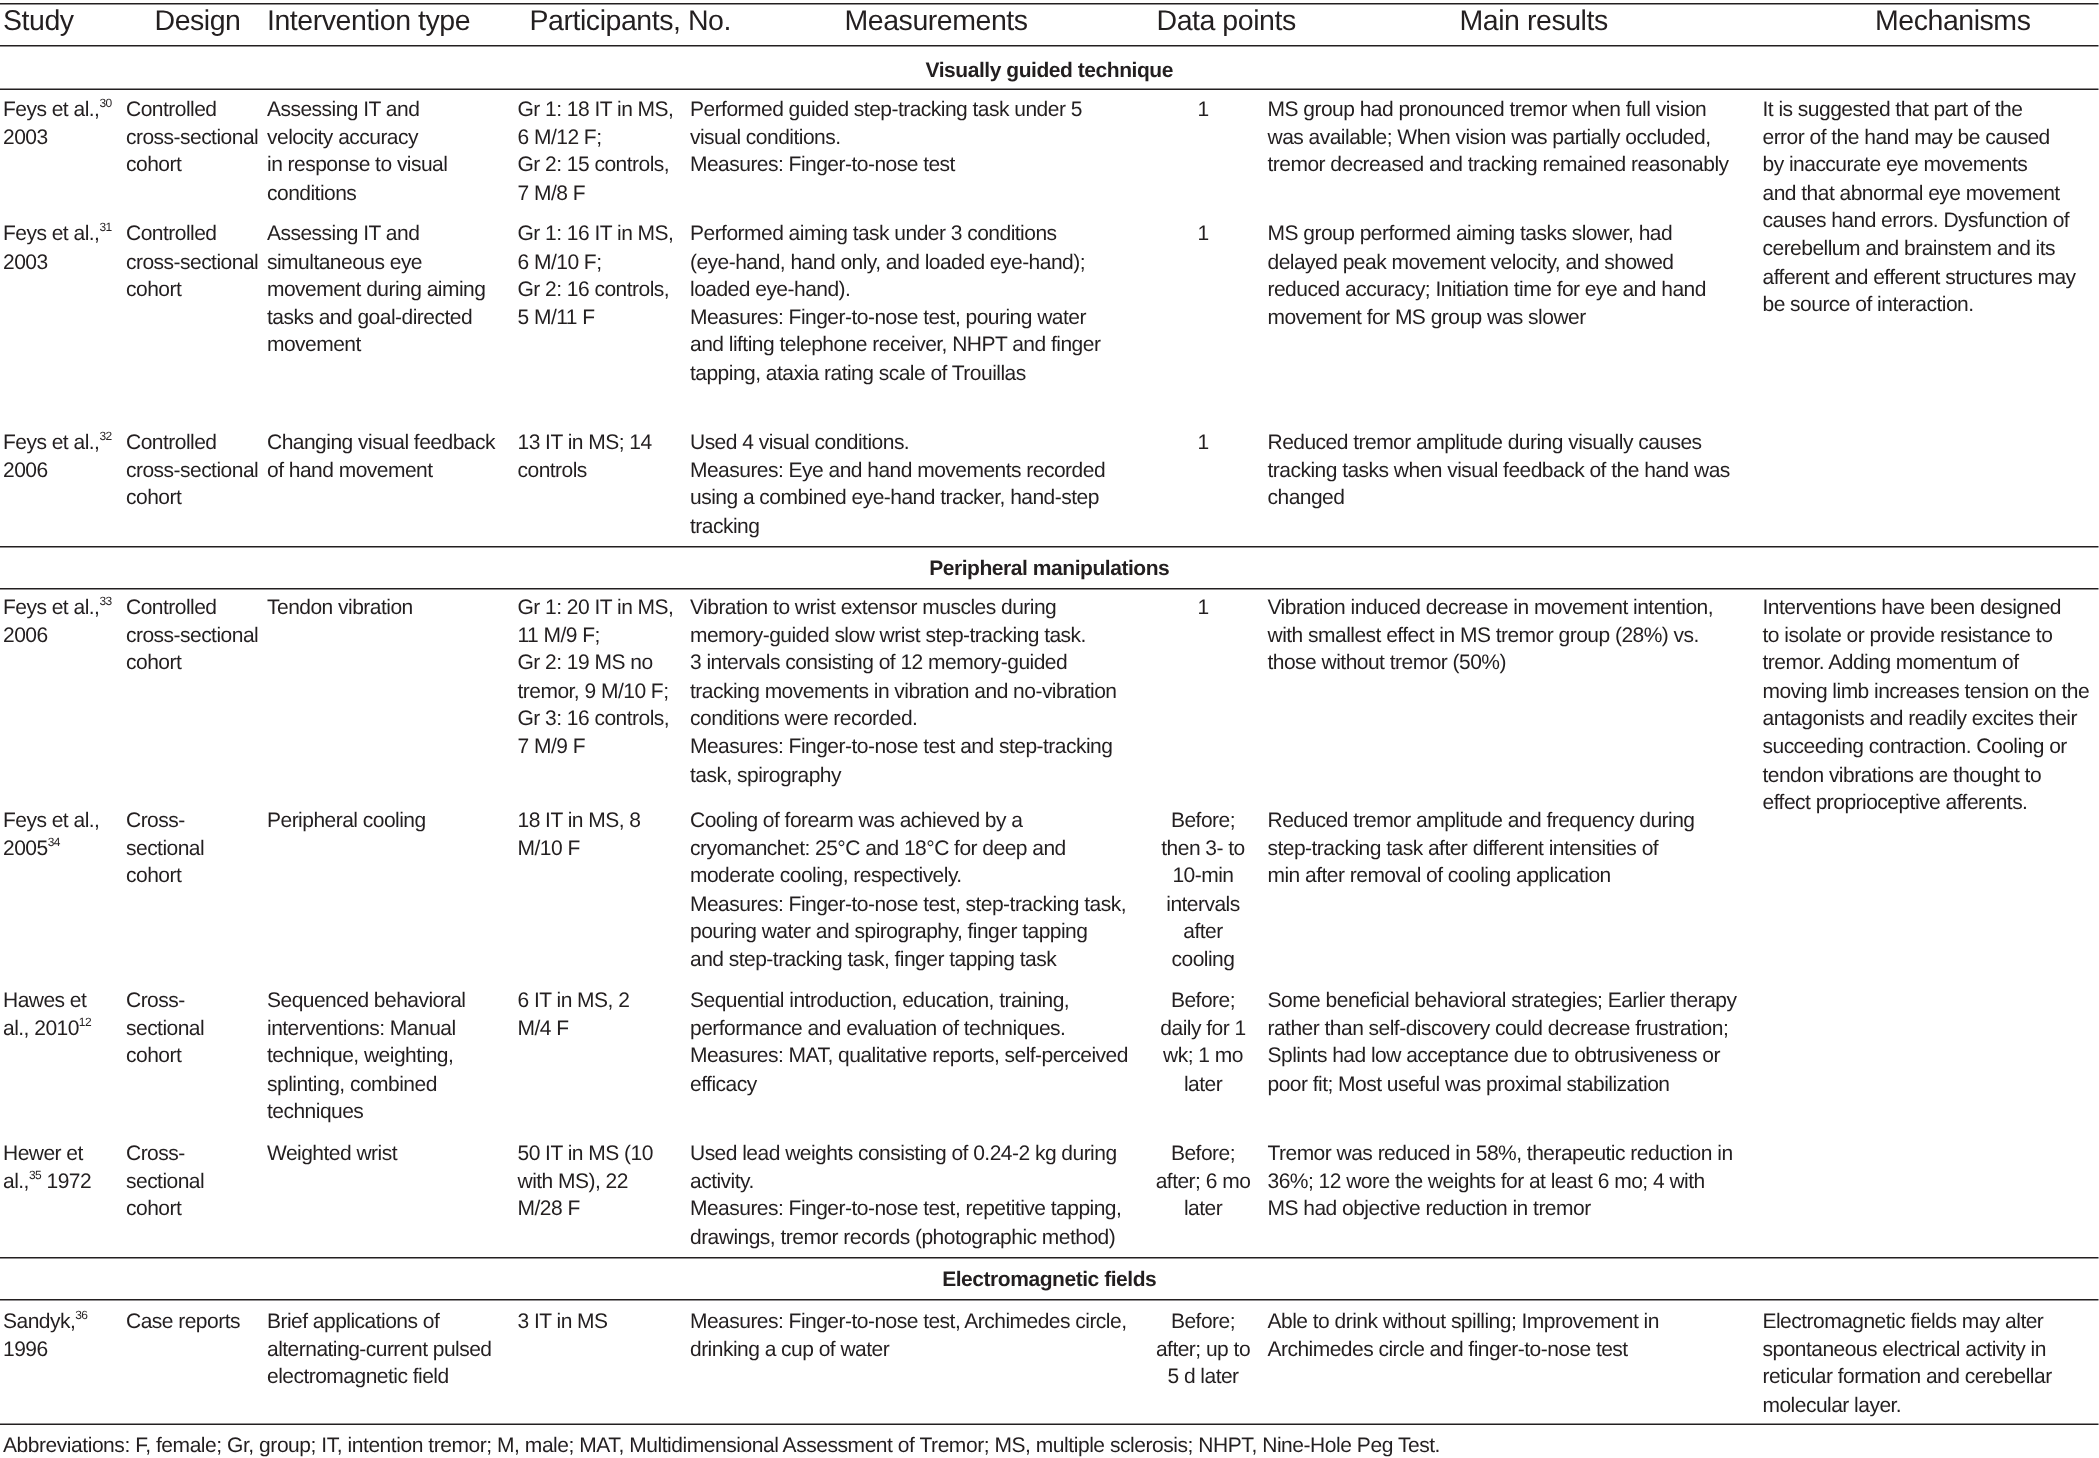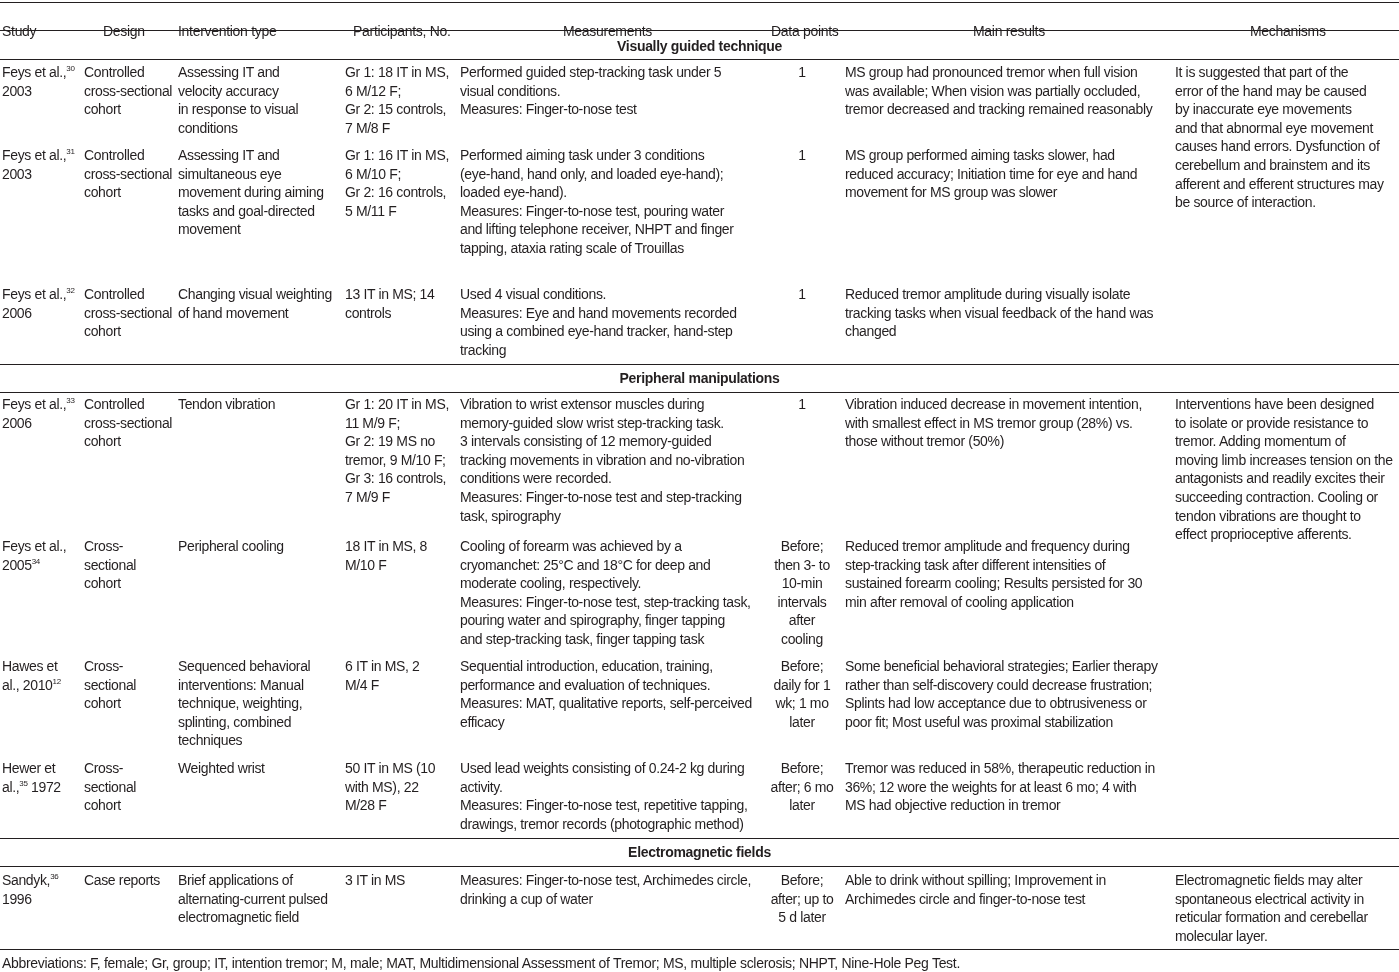--- a/index.html
+++ b/index.html
@@ -2,21 +2,21 @@
 <html><head>
 <meta charset="utf-8">
 <style>
   html, body { margin: 0; padding: 0; background: #ffffff; }
   body { width: 1399px; height: 972px; position: relative; overflow: hidden;
          font-family: "Liberation Sans Narrow", "Liberation Sans", sans-serif; color: #231f20; }
   .page { position: absolute; left: 0; top: 0; width: 1399px; height: 972px; }
   .rule { position: absolute; left: 0; width: 1399px; background: #231f20; }
   .rule.thin { height: 1px; }
   .cell { position: absolute; font-size: 14px; line-height: 18.6px; letter-spacing: -0.35px; white-space: normal; }
-  .hdr { position: absolute; top: 22px; font-size: 14px; line-height: 18px; letter-spacing: -0.3px; }
+  .hdr { position: absolute; top: 6px; font-size: 19px; line-height: 18px; letter-spacing: -0.3px; }
   .section { position: absolute; left: 0; width: 1399px; text-align: center; font-weight: bold; font-size: 14px; line-height: 18px; letter-spacing: -0.3px; }
   .c-study { left: 2px; width: 80px; }
   .c-design { left: 84px; width: 90px; }
   .c-int { left: 178px; width: 160px; }
   .c-part { left: 345px; width: 110px; }
   .c-meas { left: 460px; width: 300px; }
   .c-dp { left: 762px; width: 80px; text-align: center; }
   .c-res { left: 845px; width: 325px; }
   .c-mech { left: 1175px; width: 224px; }
   sup { font-size: 8px; line-height: 0; vertical-align: 6px; }
@@ -113,51 +113,52 @@
         <span class="line">loaded eye-hand).</span>
         <span class="line">Measures: Finger-to-nose test, pouring water</span>
         <span class="line">and lifting telephone receiver, NHPT and finger</span>
         <span class="line">tapping, ataxia rating scale of Trouillas</span>
       </div>
       <div class="cell c-dp" style="top: 146px;">
         <span class="line">1</span>
       </div>
       <div class="cell c-res" style="top: 146px;">
         <span class="line">MS group performed aiming tasks slower, had</span>
+        <span class="line">delayed peak movement velocity, and showed</span>
         <span class="line">reduced accuracy; Initiation time for eye and hand</span>
         <span class="line">movement for MS group was slower</span>
       </div>
       <div class="cell c-study" style="top: 285px;">
         <span class="line"><span>Feys et al.,</span><sup>32</sup></span>
         <span class="line">2006</span>
       </div>
       <div class="cell c-design" style="top: 285px;">
         <span class="line">Controlled</span>
         <span class="line">cross-sectional</span>
         <span class="line">cohort</span>
       </div>
       <div class="cell c-int" style="top: 285px;">
-        <span class="line">Changing visual weighting</span>
+        <span class="line">Changing visual feedback</span>
         <span class="line">of hand movement</span>
       </div>
       <div class="cell c-part" style="top: 285px;">
         <span class="line">13 IT in MS; 14</span>
         <span class="line">controls</span>
       </div>
       <div class="cell c-meas" style="top: 285px;">
         <span class="line">Used 4 visual conditions.</span>
         <span class="line">Measures: Eye and hand movements recorded</span>
         <span class="line">using a combined eye-hand tracker, hand-step</span>
         <span class="line">tracking</span>
       </div>
       <div class="cell c-dp" style="top: 285px;">
         <span class="line">1</span>
       </div>
       <div class="cell c-res" style="top: 285px;">
-        <span class="line">Reduced tremor amplitude during visually isolate</span>
+        <span class="line">Reduced tremor amplitude during visually causes</span>
         <span class="line">tracking tasks when visual feedback of the hand was</span>
         <span class="line">changed</span>
       </div>
       <div class="cell c-study" style="top: 395px;">
         <span class="line"><span>Feys et al.,</span><sup>33</sup></span>
         <span class="line">2006</span>
       </div>
       <div class="cell c-design" style="top: 395px;">
         <span class="line">Controlled</span>
         <span class="line">cross-sectional</span>
@@ -219,21 +220,20 @@
         <span class="line">Before;</span>
         <span class="line">then 3- to</span>
         <span class="line">10-min</span>
         <span class="line">intervals</span>
         <span class="line">after</span>
         <span class="line">cooling</span>
       </div>
       <div class="cell c-res" style="top: 537px;">
         <span class="line">Reduced tremor amplitude and frequency during</span>
         <span class="line">step-tracking task after different intensities of</span>
-        <span class="line">sustained forearm cooling; Results persisted for 30</span>
         <span class="line">min after removal of cooling application</span>
       </div>
       <div class="cell c-study" style="top: 657px;">
         <span class="line">Hawes et</span>
         <span class="line"><span>al., 2010</span><sup>12</sup></span>
       </div>
       <div class="cell c-design" style="top: 657px;">
         <span class="line">Cross-</span>
         <span class="line">sectional</span>
         <span class="line">cohort</span>

